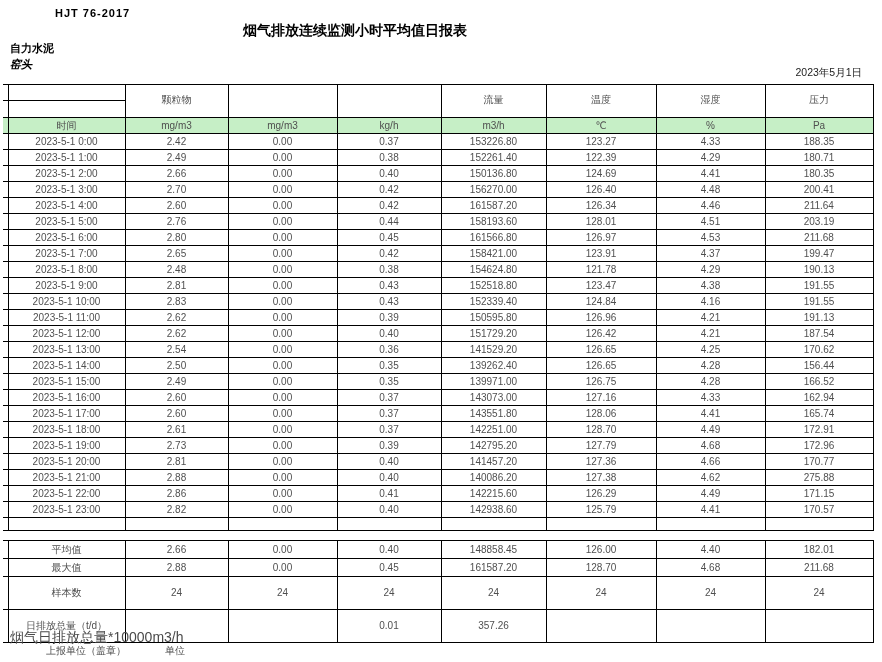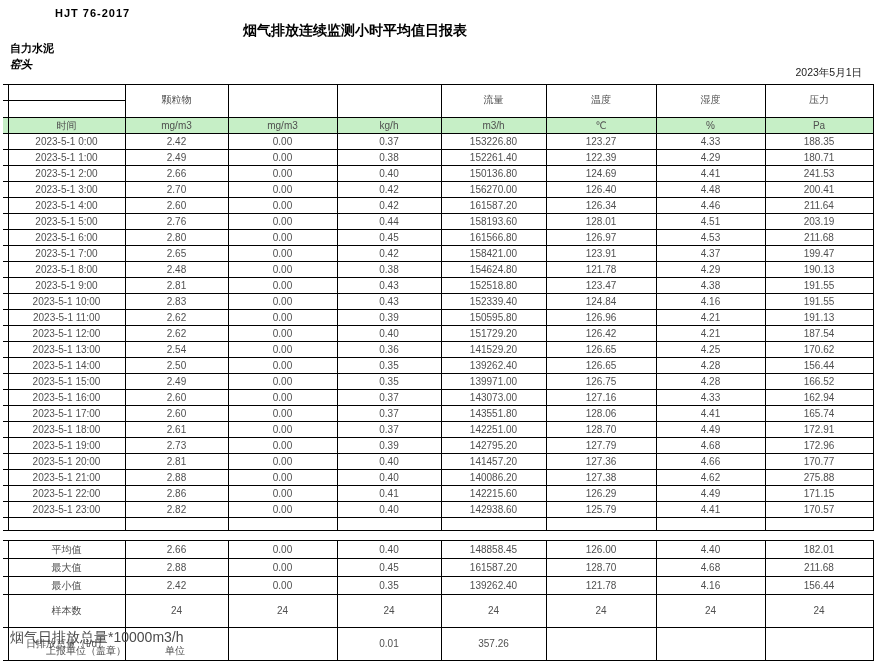--- a/index.html
+++ b/index.html
@@ -120,21 +120,21 @@
         </tr>
         <tr>
           <td class="sliver"></td>
           <td>2023-5-1 2:00</td>
           <td>2.66</td>
           <td>0.00</td>
           <td>0.40</td>
           <td>150136.80</td>
           <td>124.69</td>
           <td>4.41</td>
-          <td>241.53</td>
+          <td>180.35</td>
         </tr>
         <tr>
           <td class="sliver"></td>
           <td>2023-5-1 3:00</td>
           <td>2.70</td>
           <td>0.00</td>
           <td>0.42</td>
           <td>156270.00</td>
           <td>126.40</td>
           <td>4.48</td>
@@ -404,31 +404,20 @@
           <td class="sliver"></td>
           <td>最大值</td>
           <td>2.88</td>
           <td>0.00</td>
           <td>0.45</td>
           <td>161587.20</td>
           <td>128.70</td>
           <td>4.68</td>
           <td>211.68</td>
         </tr>
-        <tr class="sr">
-          <td class="sliver"></td>
-          <td>最小值</td>
-          <td>2.42</td>
-          <td>0.00</td>
-          <td>0.35</td>
-          <td>139262.40</td>
-          <td>121.78</td>
-          <td>4.16</td>
-          <td>156.44</td>
-        </tr>
         <tr class="srs">
           <td class="sliver"></td>
           <td>样本数</td>
           <td>24</td>
           <td>24</td>
           <td>24</td>
           <td>24</td>
           <td>24</td>
           <td>24</td>
           <td>24</td>

